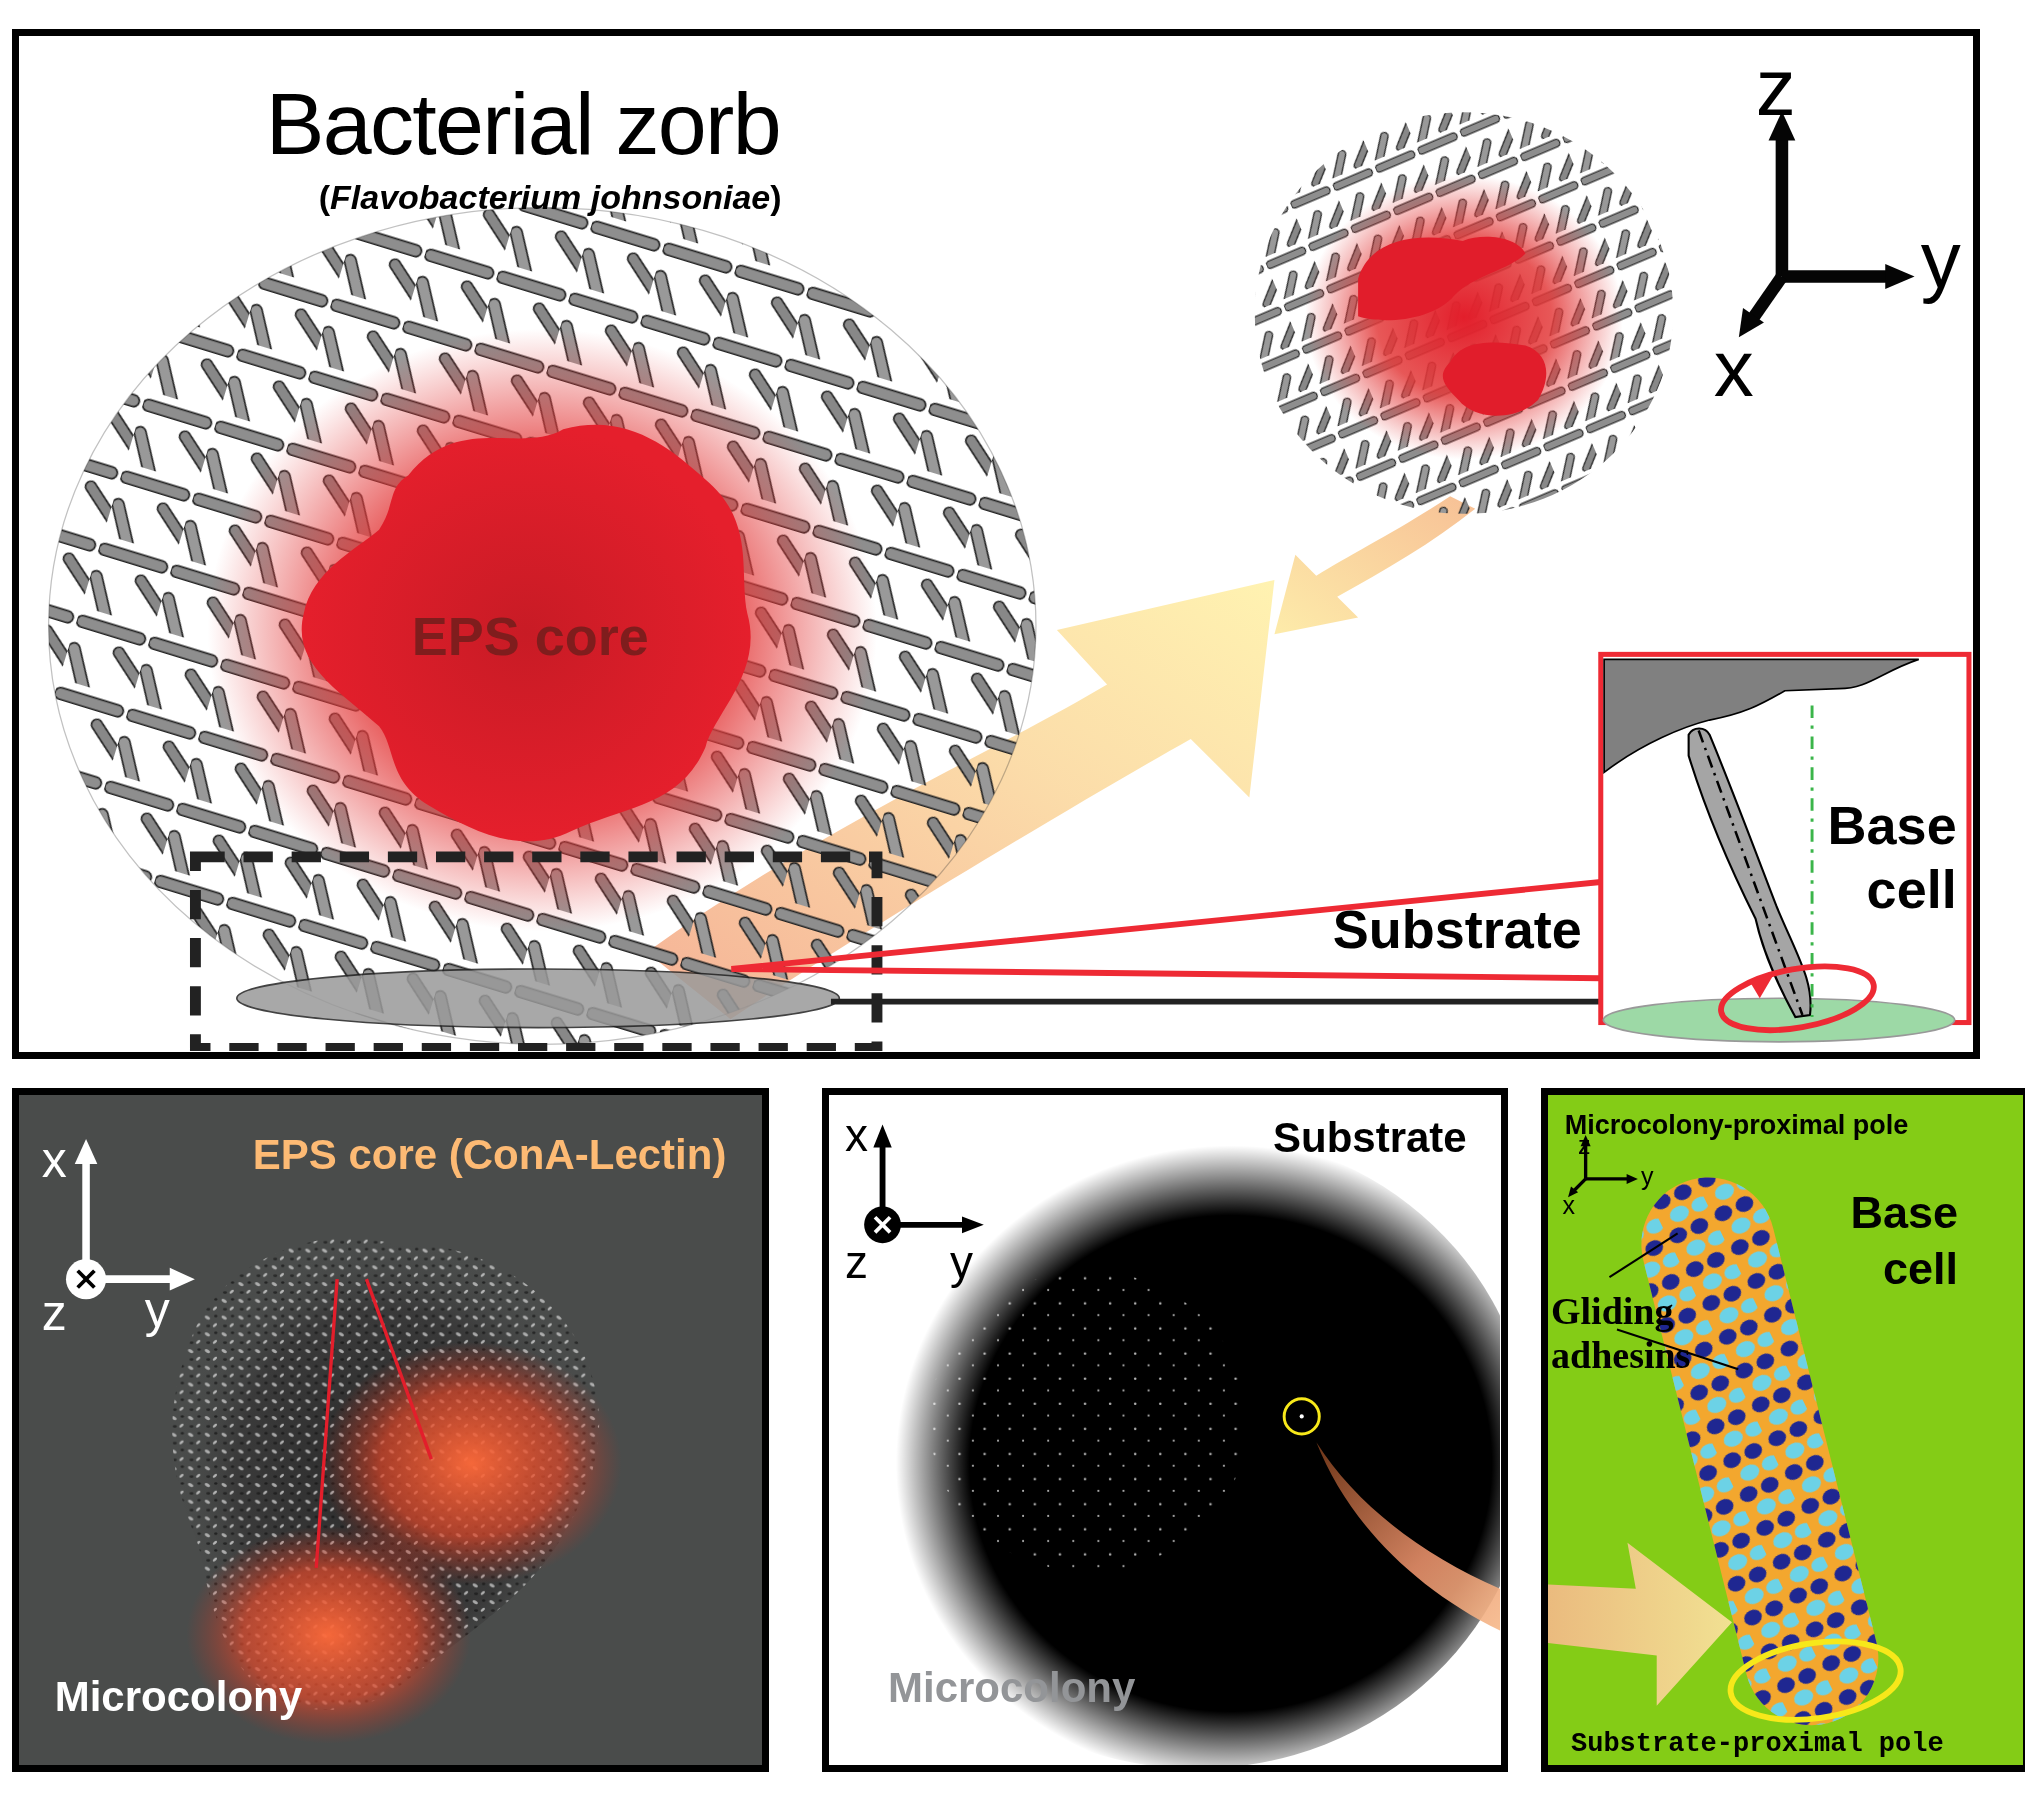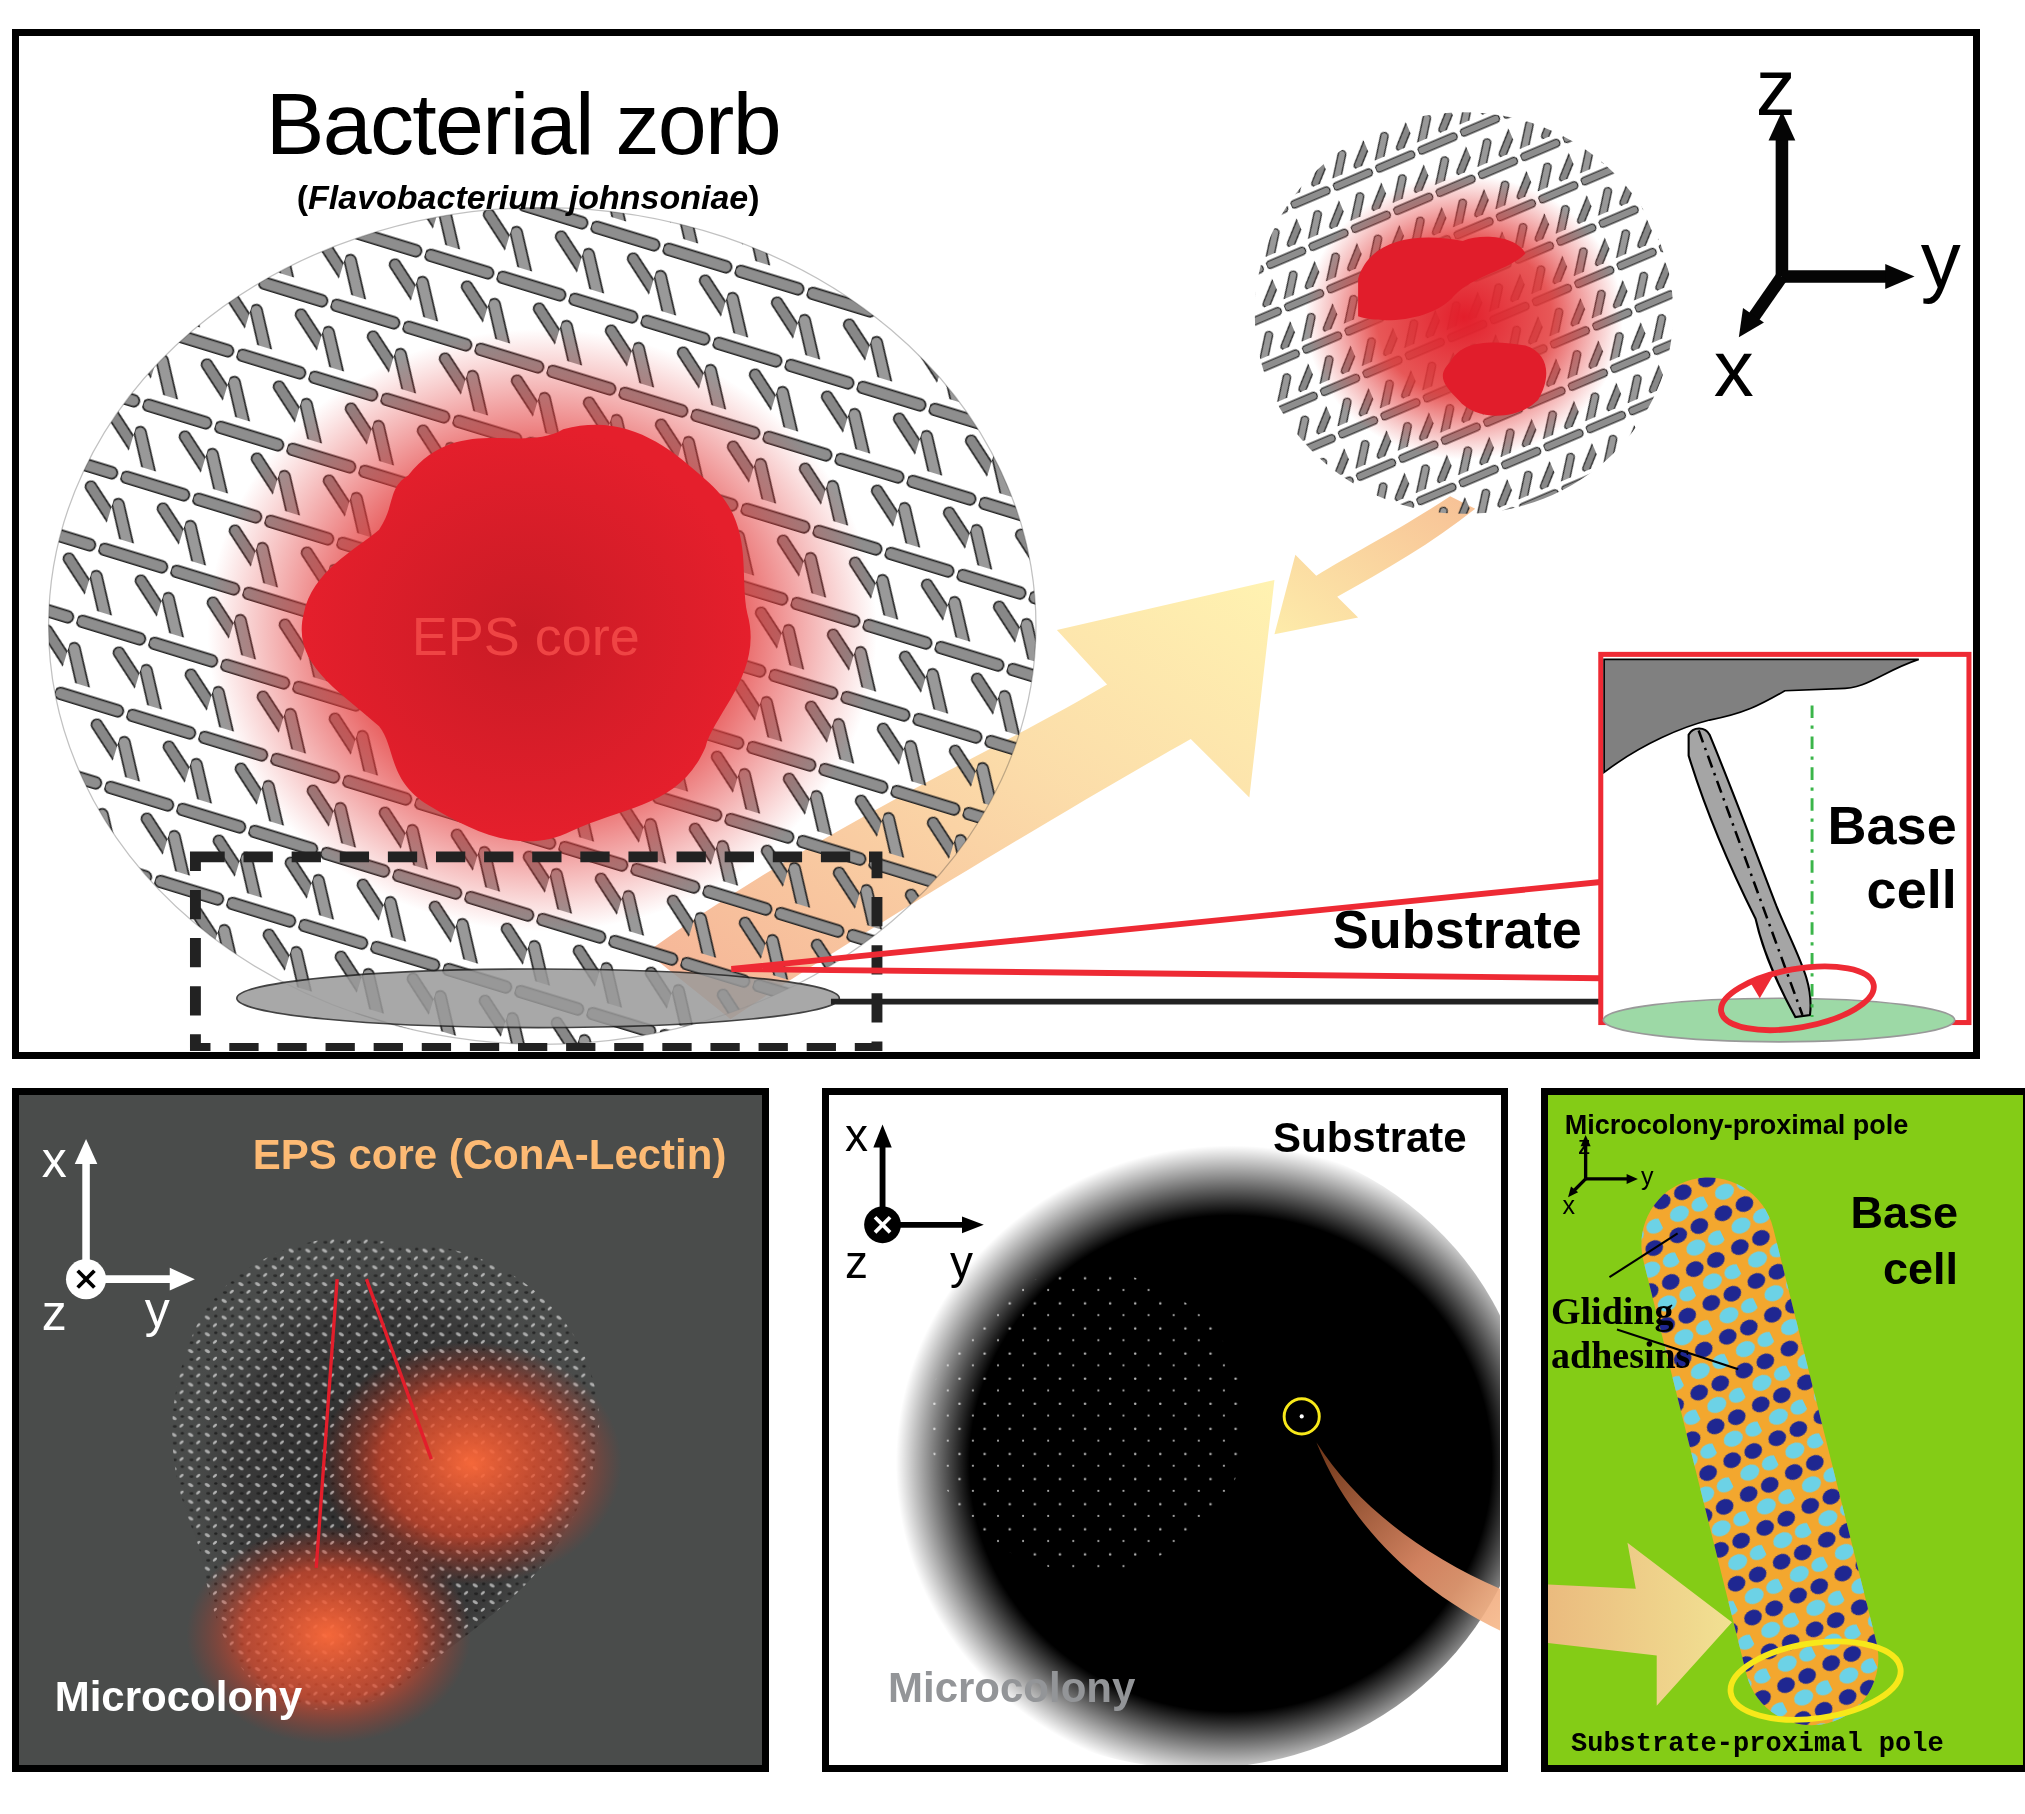--- a/index.html
+++ b/index.html
@@ -8,21 +8,21 @@
   .panel { position: absolute; box-sizing: border-box; border: 7.1px solid #000; overflow: hidden; }
   .abs { position: absolute; }
   svg.layer { position: absolute; left: 0; top: 0; }
   .title { font-size: 88px; font-weight: normal; color: #000; line-height: 1; letter-spacing: -1.7px; white-space: nowrap; }
   .subtitle { font-size: 34px; font-weight: bold; color: #000; white-space: nowrap; }
   .subtitle i { font-style: italic; }
   .big-label { font-size: 59px; font-weight: bold; color: #000; line-height: 1.3; text-align: center; white-space: nowrap; }
   .axis-lbl { font-size: 80px; color: #000; line-height: 1; }
   .inset-label { font-size: 54px; font-weight: bold; color: #000; line-height: 1.2; text-align: right; white-space: nowrap; }
   .substrate-lbl { font-size: 54px; font-weight: bold; color: #000; white-space: nowrap; }
-  .eps-lbl { font-size: 54px; font-weight: normal; color: #ef4444; white-space: nowrap; }
+  .eps-lbl { font-size: 54px; font-weight: bold; color: #7f1d1d; white-space: nowrap; }
   .img-lbl { font-size: 42px; font-weight: bold; white-space: nowrap; }
   .small-lbl { font-size: 27px; font-weight: bold; color: #000; white-space: nowrap; }
   .mid-lbl { font-size: 38px; font-weight: bold; color: #000; line-height: 1.15; white-space: nowrap; }
   .base-lbl { font-size: 45px; font-weight: bold; color: #000; line-height: 1.25; text-align: right; white-space: nowrap; }
 </style>
 </head>
 <body>
 
 <div class="panel" style="left:11.7px; top:28.5px; width:1968px; height:1030px;">
   <svg class="layer" width="1954" height="1015" viewBox="0 0 4669 2426">
@@ -96,21 +96,21 @@
       <ellipse cx="4206" cy="2352" rx="420" ry="52" fill="#9dd9a6" stroke="#999" stroke-width="4"></ellipse>
       <path d="M 3990 1670 C 4000 1650 4030 1650 4040 1670 C 4090 1790 4150 1950 4200 2080 C 4250 2200 4290 2260 4280 2340 L 4245 2345 C 4210 2280 4170 2200 4150 2110 C 4090 1990 4030 1850 3990 1720 Z" fill="#a5a5a5" stroke="#000" stroke-width="5"></path>
       <line x1="4014" y1="1660" x2="4262" y2="2340" stroke="#000" stroke-width="6" stroke-dasharray="30 14 6 14"></line>
       <line x1="4285" y1="1600" x2="4285" y2="2345" stroke="#3bb54a" stroke-width="7" stroke-dasharray="30 18 8 18"></line>
       <ellipse cx="4250" cy="2300" rx="185" ry="70" fill="none" stroke="#ee2a34" stroke-width="14" transform="rotate(-10 4250 2300)"></ellipse>
       <polygon points="4195,2240 4160,2300 4135,2258" fill="#ee2a34"></polygon>
     </g>
   </svg>
 
   <div class="abs title" style="left:247px; top:44px;">Bacterial zorb</div>
-  <div class="abs subtitle" style="left:278px; top:142px;">
+  <div class="abs subtitle" style="left:300px; top:142px;">
     <span>(</span><i>Flavobacterium johnsoniae</i><span>)</span>
   </div>
   <div class="abs eps-lbl" style="left:393px; top:569px;">EPS core</div>
 
 
   <div class="abs axis-lbl" style="left:1737px; top:12.6px;">z</div>
   <div class="abs axis-lbl" style="left:1902px; top:184px;">y</div>
   <div class="abs axis-lbl" style="left:1695px; top:293px;">x</div>
 
   <div class="abs substrate-lbl" style="left:1314px; top:862px;">Substrate</div>

